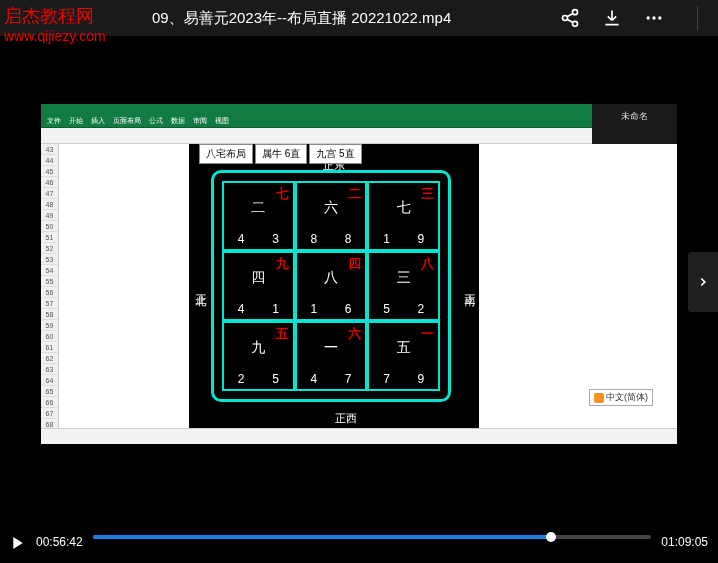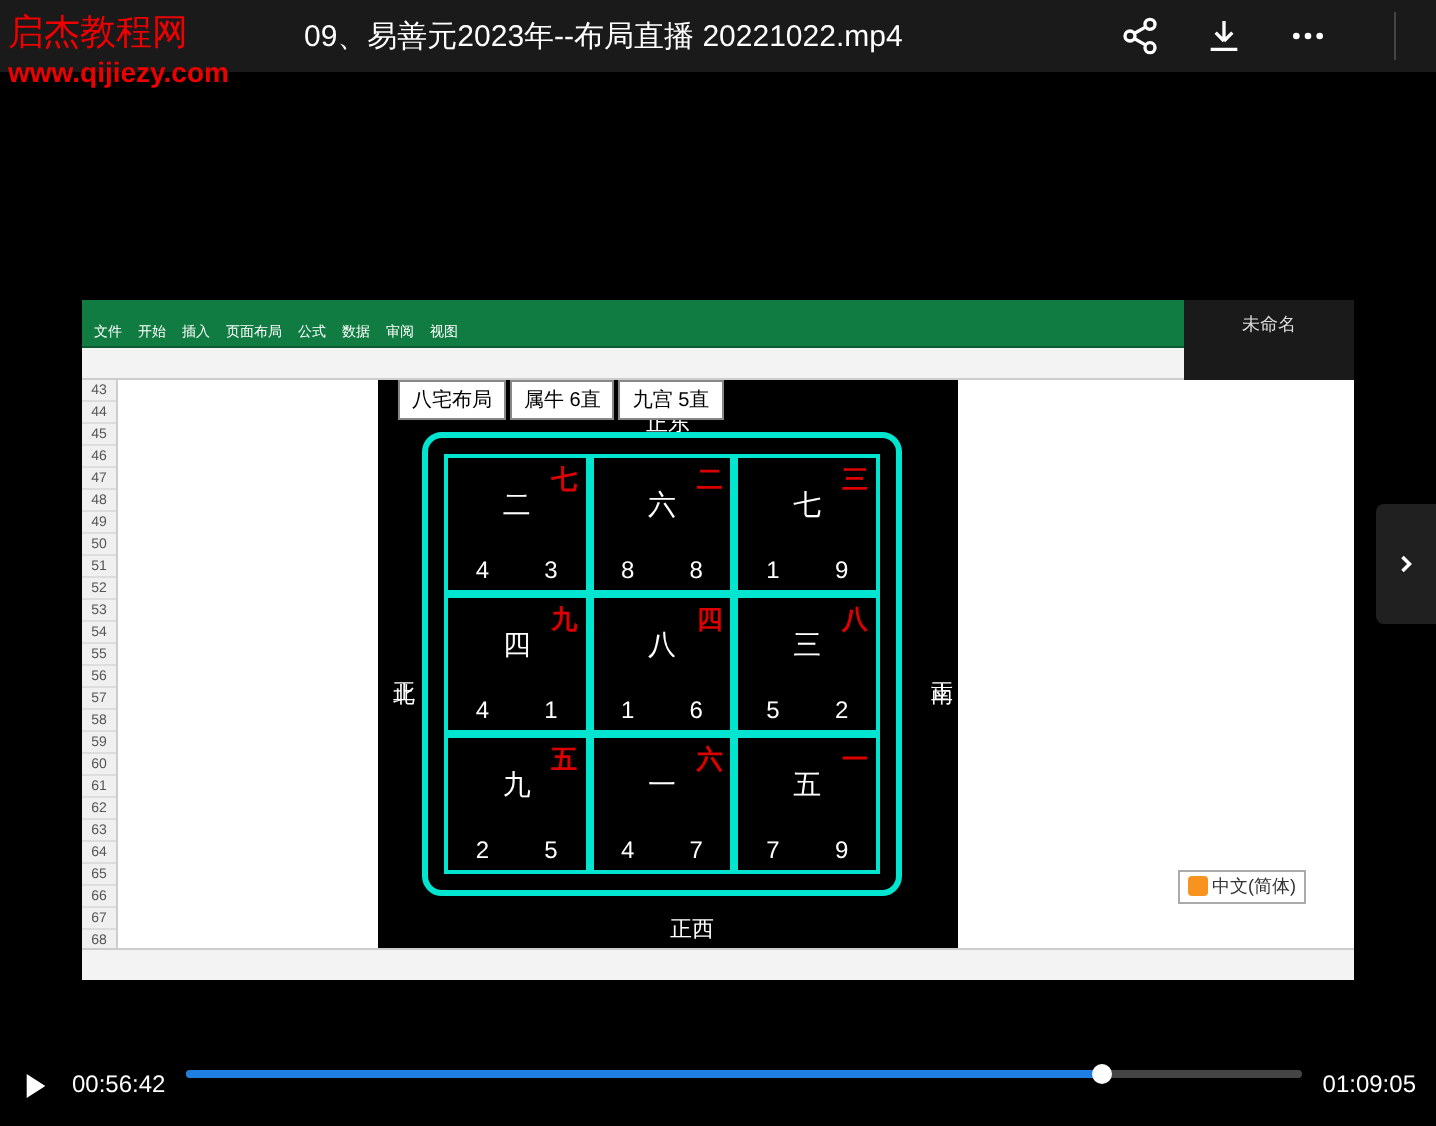--- a/index.html
+++ b/index.html
@@ -1,28 +1,28 @@
 <!DOCTYPE html>
 <html><head>
 <meta charset="utf-8">
 <style>
 * { margin: 0; padding: 0; box-sizing: border-box; }
 body { width: 718px; height: 563px; background: #000; font-family: "Microsoft YaHei", sans-serif; overflow: hidden; position: relative; }
 
 .watermark { position: absolute; top: 4px; left: 4px; z-index: 100; }
 .wm-title { color: #e00; font-size: 18px; font-weight: normal; }
-.wm-url { color: #e00; font-size: 14px; font-weight: bold; }
+.wm-url { color: #e00; font-size: 14px; font-weight: normal; }
 
 .topbar { position: absolute; top: 0; left: 0; right: 0; height: 36px; background: #1a1a1a; display: flex; align-items: center; padding: 0 12px; z-index: 50; }
 .video-title { color: #fff; font-size: 15px; flex: 1; margin-left: 140px; }
 .top-actions { display: flex; gap: 20px; align-items: center; margin-right: 8px; }
 .top-icon { width: 22px; height: 22px; display: flex; align-items: center; justify-content: center; color: #fff; cursor: pointer; }
 .top-divider { width: 1px; height: 24px; background: #444; margin-left: 12px; }
 
-.video-area { position: absolute; top: 44px; left: 0; right: 0; bottom: 28px; background: #000; display: flex; align-items: center; justify-content: center; }
+.video-area { position: absolute; top: 44px; left: 0; right: 0; bottom: 28px; background: #000; display: flex; justify-content: center; }
 
 .excel-window { width: 636px; height: 340px; background: #fff; position: relative; margin-top: 60px; }
 .excel-titlebar { height: 10px; background: #107c41; display: flex; align-items: center; justify-content: space-between; padding: 0 4px; }
 .excel-titlebar span { color: #fff; font-size: 6px; }
 .excel-ribbon { height: 14px; background: #107c41; border-bottom: 1px solid #0a5c30; display: flex; align-items: center; gap: 8px; padding: 0 6px; }
 .excel-ribbon span { color: #fff; font-size: 7px; }
 .excel-quickbar { height: 16px; background: #f3f3f3; border-bottom: 1px solid #ccc; }
 .excel-body { display: flex; height: calc(100% - 56px); }
 .excel-rowhdr { width: 18px; background: #f0f0f0; border-right: 1px solid #ccc; font-size: 7px; color: #555; }
 .excel-rowhdr div { height: 11px; border-bottom: 1px solid #ddd; text-align: center; line-height: 11px; }

